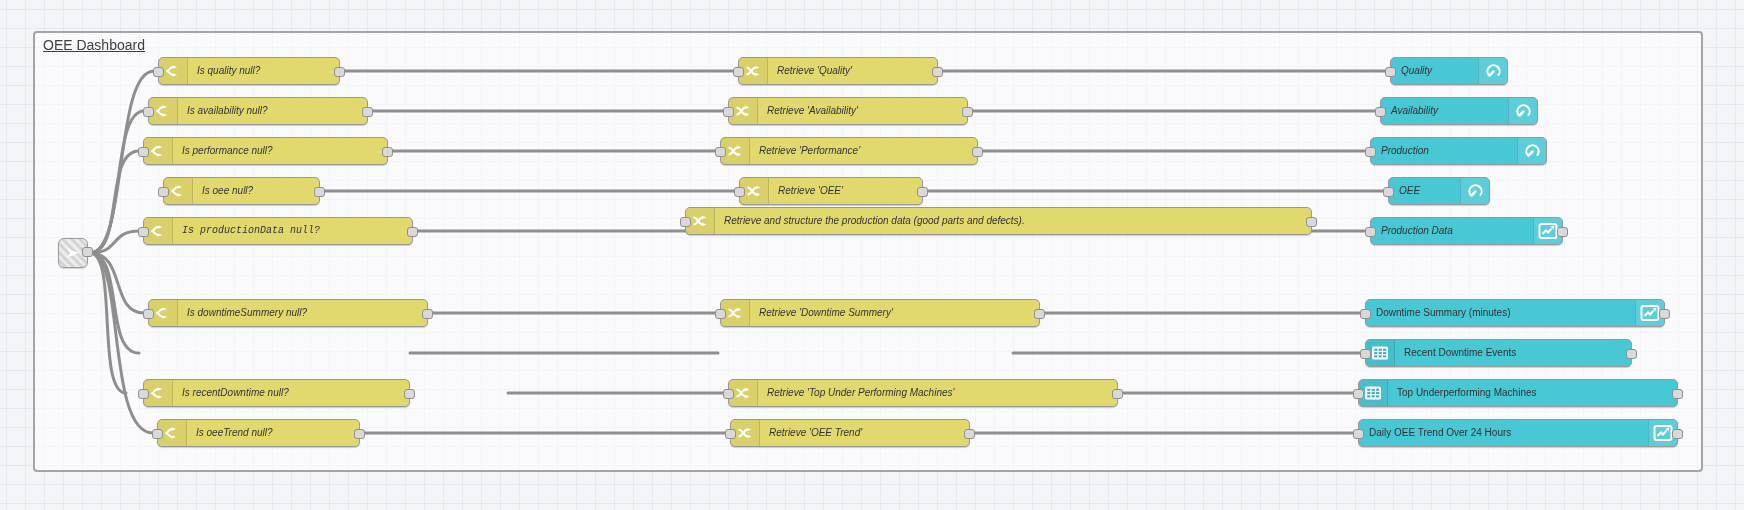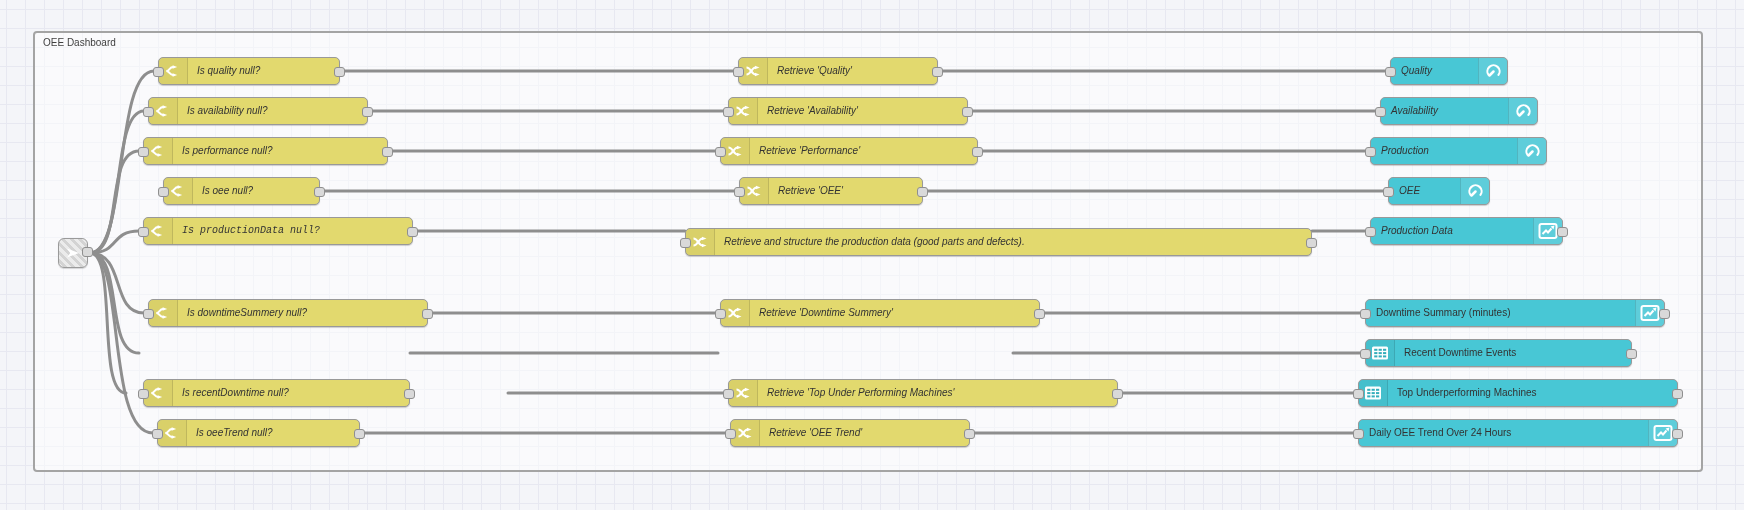--- a/index.html
+++ b/index.html
@@ -12,21 +12,21 @@
     background-size:19px 19px;
     background-position:6px 9px;
     font-family:"Liberation Sans", sans-serif;
   }
   #group{
     position:absolute; left:33px; top:31px; width:1670px; height:441px;
     border:2px solid #a4a4a4; border-radius:4px;
     background:rgba(255,255,255,0.5); box-sizing:border-box; z-index:1;
   }
   .group-label{
-    position:absolute; left:8px; top:4px; font-size:10px; color:#3f3f3f; white-space:nowrap;
+    position:absolute; left:8px; top:4px; font-size:14px; color:#3f3f3f; white-space:nowrap;text-decoration:underline;
   }
   #wires{ position:absolute; left:0; top:0; z-index:2; }
   #wires path{ stroke:#8e8e8e; stroke-width:3; fill:none; stroke-linecap:round; }
   .node{
     position:absolute; height:28px; box-sizing:border-box;
     border:1px solid #999; border-radius:5px; z-index:3;
     box-shadow:0 1px 1px rgba(0,0,0,0.18);
   }
   .node.y{ background:#e2d96e; }
   .node.t{ background:#48c7d5; }
@@ -267,21 +267,21 @@
   <div class="node y" style="left:739px;top:177px;width:184px;">
     <span class="icon-area l">
         <svg class="ic" width="18" height="18">
           <use href="#i-change"></use>
         </svg>
       </span>
     <span class="lbl li">Retrieve 'OEE'</span>
     <span class="port in"></span>
     <span class="port out"></span>
   </div>
-  <div class="node y" style="left:685px;top:228px;width:627px;">
+  <div class="node y" style="left:685px;top:207px;width:627px;">
     <span class="icon-area l">
         <svg class="ic" width="18" height="18">
           <use href="#i-change"></use>
         </svg>
       </span>
     <span class="lbl li">Retrieve and structure the production data (good parts and defects).</span>
     <span class="port in"></span>
     <span class="port out"></span>
   </div>
   <div class="node y" style="left:720px;top:299px;width:320px;">

